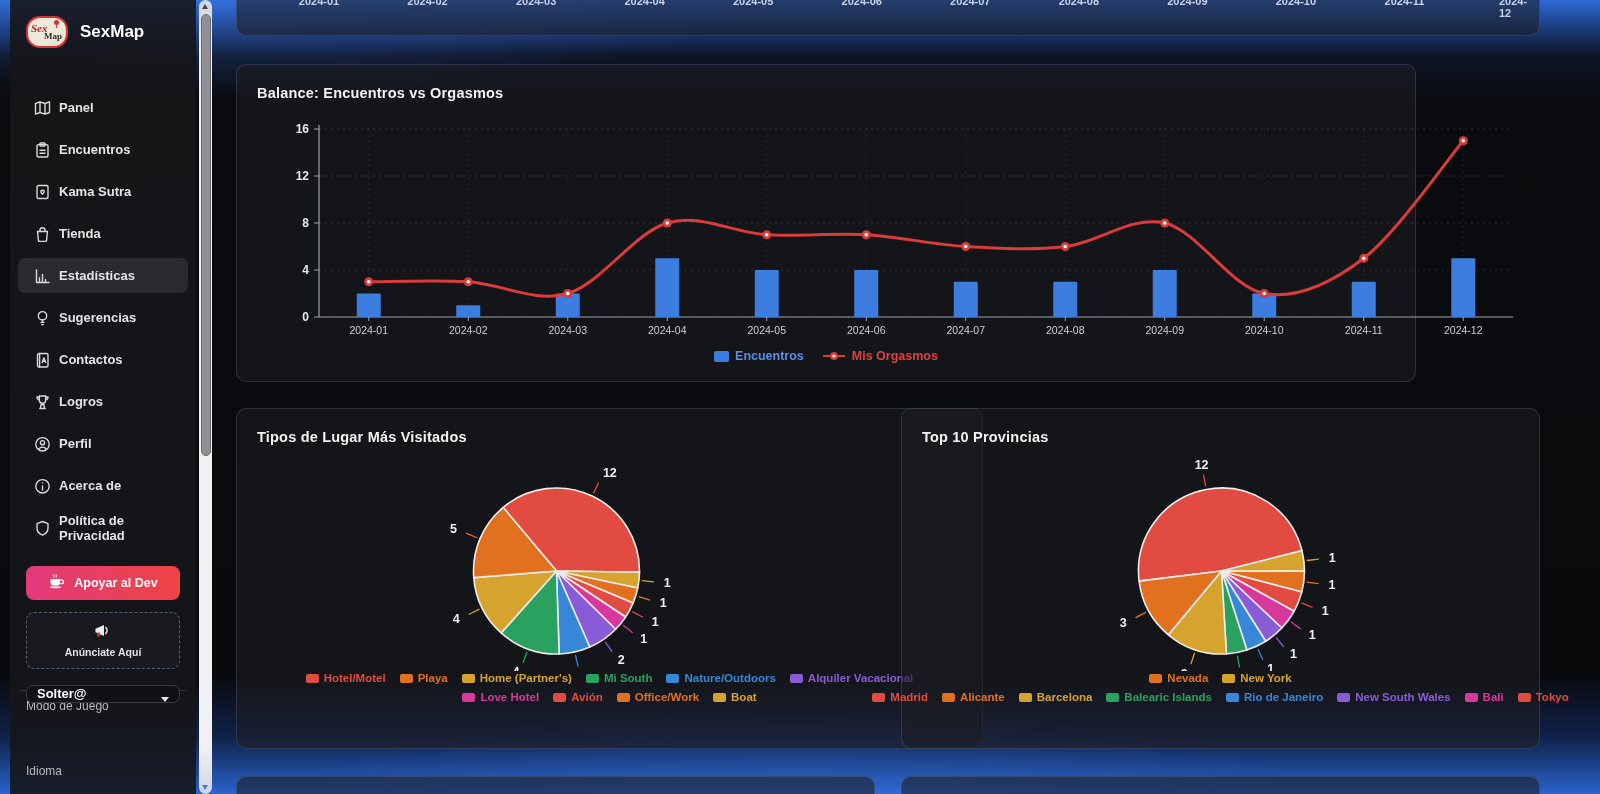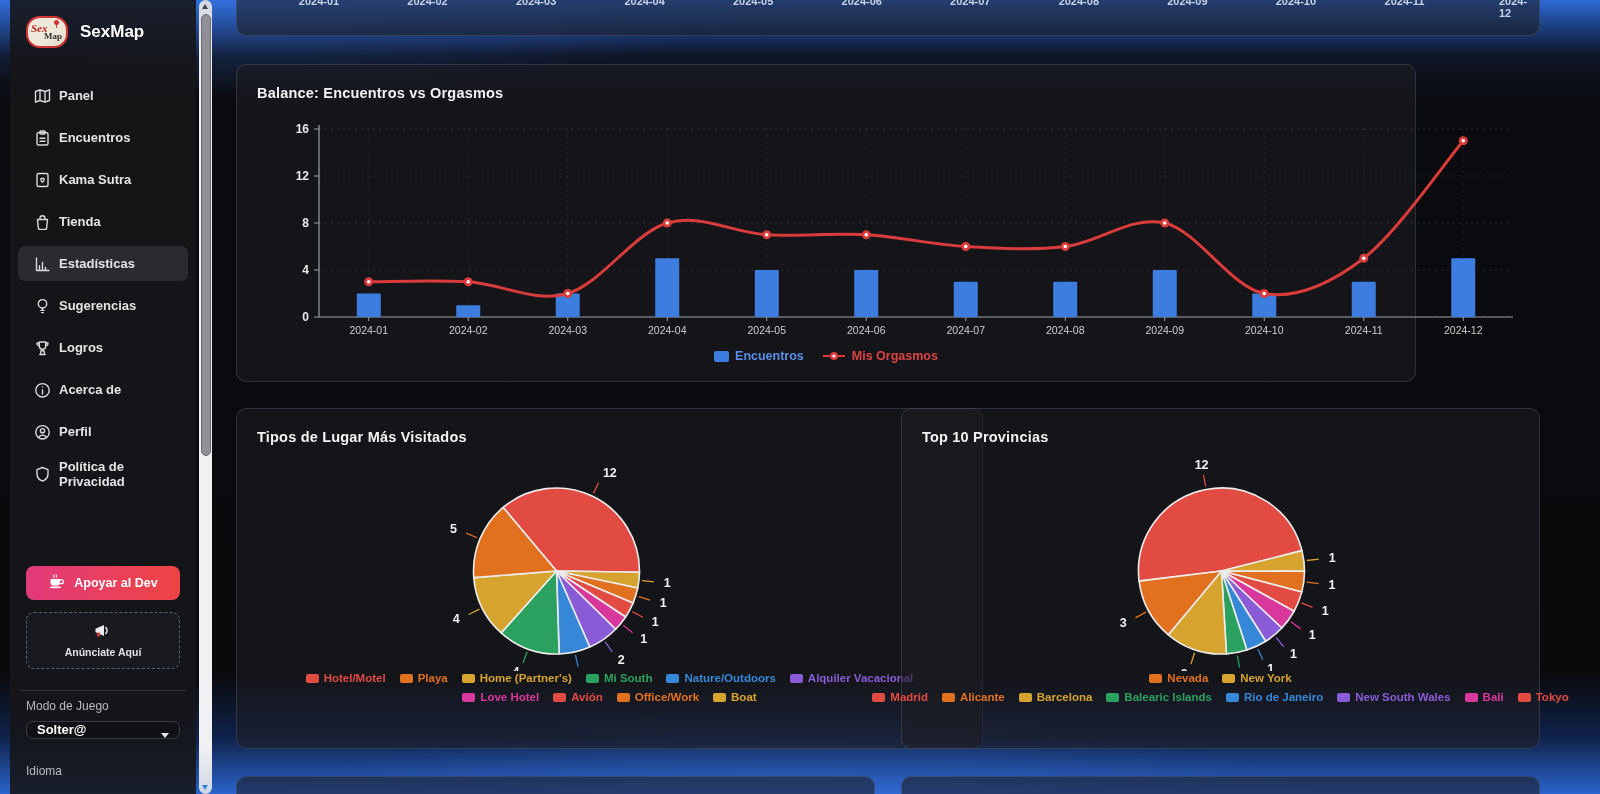--- a/index.html
+++ b/index.html
@@ -16,36 +16,36 @@
   .sidebar { position:absolute; left:10px; top:0; width:186px; height:794px;
     background:rgba(22,22,26,.90); }
   .brand { position:absolute; left:16px; top:16px; display:flex; align-items:center; gap:12px; }
   .logo { width:42px; height:32px; border:2px solid #d43434; border-radius:14px;
     background:linear-gradient(135deg,#efe9db 60%,#e2dcc9); position:relative; overflow:hidden; flex:0 0 auto; }
   .logo .sex { position:absolute; left:3px; top:4px; font:italic bold 11px "Liberation Serif",serif; color:#c32222; }
   .logo .map { position:absolute; left:16px; top:13px; font:bold 9px "Liberation Serif",serif; color:#2f2f2f; }
   .logo .pin { position:absolute; right:7px; top:2px; width:5px; height:5px; border-radius:50%; background:#d43434; }
   .logo .pin::after { content:""; position:absolute; left:1.8px; top:4px; width:1.4px; height:4px; background:#d43434; }
   .brand-title { font-size:17px; font-weight:bold; color:#ffffff; }
-  .nav { position:absolute; left:8px; right:8px; top:78px; }
+  .nav { position:absolute; left:8px; right:8px; top:90px; }
   .nav-item { display:flex; align-items:center; gap:8px; height:35px; margin-bottom:7px;
     padding-left:16px; border-radius:7px; color:#e4e4e6; font-size:13px; font-weight:600; cursor:pointer; }
   .nav-item.active { background:#2a2a2f; }
   .nico { width:17px; height:16px; color:#d9d9dc; display:inline-flex; flex:0 0 auto; }
   .nico svg { width:17px; height:16px; }
   .support-btn { position:absolute; left:16px; top:566px; width:154px; height:34px; border:none;
     border-radius:8px; background:linear-gradient(90deg,#e23a7c,#ee4444); color:#fff; font-weight:bold;
     font-size:12.5px; display:flex; align-items:center; justify-content:center; gap:8px; cursor:pointer;
     font-family:"Liberation Sans",sans-serif; }
   .ad-box { position:absolute; left:16px; top:612px; width:154px; height:57px; border:1.6px dashed #566070;
     border-radius:8px; display:flex; flex-direction:column; align-items:center; justify-content:center; gap:6px;
     color:#e0e0e0; font-size:10.5px; font-weight:600; background:rgba(32,37,48,.35); cursor:pointer; }
   .divider { position:absolute; left:10px; right:10px; top:690px; height:1px; background:#33343a; }
   .mode-label { position:absolute; left:16px; top:699px; font-size:12px; color:#b9b9bf; }
-  .mode-wrap { position:absolute; left:16px; top:720px; width:154px; height:18px; }
+  .mode-wrap { position:absolute; left:16px; top:684px; width:154px; height:18px; }
   .mode-select { width:100%; height:100%; background:#101114; color:#fff; border:1px solid #3a3b42;
     border-radius:7px; font-size:13px; font-weight:600; padding:0 10px; appearance:none;
     font-family:"Liberation Sans",sans-serif; }
   .mode-wrap::after { content:""; position:absolute; right:11px; top:13px; width:0; height:0;
     border-left:4px solid transparent; border-right:4px solid transparent; border-top:5px solid #e8e8e8;
     pointer-events:none; }
   .lang-label { position:absolute; left:16px; top:764px; font-size:12px; color:#b9b9bf; }
   
   .scrollbar { position:absolute; left:199px; top:0; width:13px; height:794px;
     background:linear-gradient(180deg,#cfd6e2,#f1f1f3 6%,#f1f1f3 94%,#cfd6e2); border-radius:7px; }
@@ -141,43 +141,52 @@
           <svg viewBox="0 0 17 16" fill="none" stroke="currentColor" stroke-width="1.4" stroke-linecap="round" stroke-linejoin="round">
             <circle cx="8.5" cy="5.8" r="4.2"></circle>
             <path d="M8.5 10v1.8 M7 12.4h3 M7.6 14.6h1.8"></path>
           </svg>
         </span>
         <span>Sugerencias</span>
       </div>
       <div class="nav-item">
         <span class="nico">
           <svg viewBox="0 0 17 16" fill="none" stroke="currentColor" stroke-width="1.4" stroke-linecap="round" stroke-linejoin="round">
+            <rect x="3.5" y="1.5" width="10.5" height="13.5" rx="1.5"></rect>
+            <path d="M5.6 1.5V15 M8.2 10.6 9.9 5.8l1.7 4.8 M8.8 9.2h2.2"></path>
+          </svg>
+        </span>
+        <span>Contactos</span>
+      </div>
+      <div class="nav-item">
+        <span class="nico">
+          <svg viewBox="0 0 17 16" fill="none" stroke="currentColor" stroke-width="1.4" stroke-linecap="round" stroke-linejoin="round">
             <path d="M5.3 2h6.4v4a3.2 3.2 0 0 1-6.4 0Z M5.3 3H3a2.3 2.3 0 0 0 2.5 2.7 M11.7 3H14a2.3 2.3 0 0 1-2.5 2.7 M8.5 9.2v1.6 M7 10.8h3l.6 3.7H6.4Z M5.8 14.5h5.4"></path>
           </svg>
         </span>
         <span>Logros</span>
-      </div>
-      <div class="nav-item">
-        <span class="nico">
-          <svg viewBox="0 0 17 16" fill="none" stroke="currentColor" stroke-width="1.4" stroke-linecap="round" stroke-linejoin="round">
-            <circle cx="8.5" cy="8.3" r="6.7"></circle>
-            <path d="M8.5 8v4 M8.5 4.9v.2"></path>
-          </svg>
-        </span>
-        <span>Acerca de</span>
       </div>
       <div class="nav-item">
         <span class="nico">
           <svg viewBox="0 0 17 16" fill="none" stroke="currentColor" stroke-width="1.4" stroke-linecap="round" stroke-linejoin="round">
             <circle cx="8.5" cy="8.3" r="6.7"></circle>
             <circle cx="8.5" cy="6.7" r="2.1"></circle>
             <path d="M4.9 13a4.4 4.4 0 0 1 7.2 0"></path>
           </svg>
         </span>
         <span>Perfil</span>
+      </div>
+      <div class="nav-item">
+        <span class="nico">
+          <svg viewBox="0 0 17 16" fill="none" stroke="currentColor" stroke-width="1.4" stroke-linecap="round" stroke-linejoin="round">
+            <circle cx="8.5" cy="8.3" r="6.7"></circle>
+            <path d="M8.5 8v4 M8.5 4.9v.2"></path>
+          </svg>
+        </span>
+        <span>Acerca de</span>
       </div>
       <div class="nav-item">
         <span class="nico">
           <svg viewBox="0 0 17 16" fill="none" stroke="currentColor" stroke-width="1.4" stroke-linecap="round" stroke-linejoin="round">
             <path d="M8.5 1.5 14 3.6V8c0 3.6-2.4 5.9-5.5 7.1C5.4 13.9 3 11.6 3 8V3.6Z"></path>
           </svg>
         </span>
         <span>Política de Privacidad</span>
       </div>
     </div>

